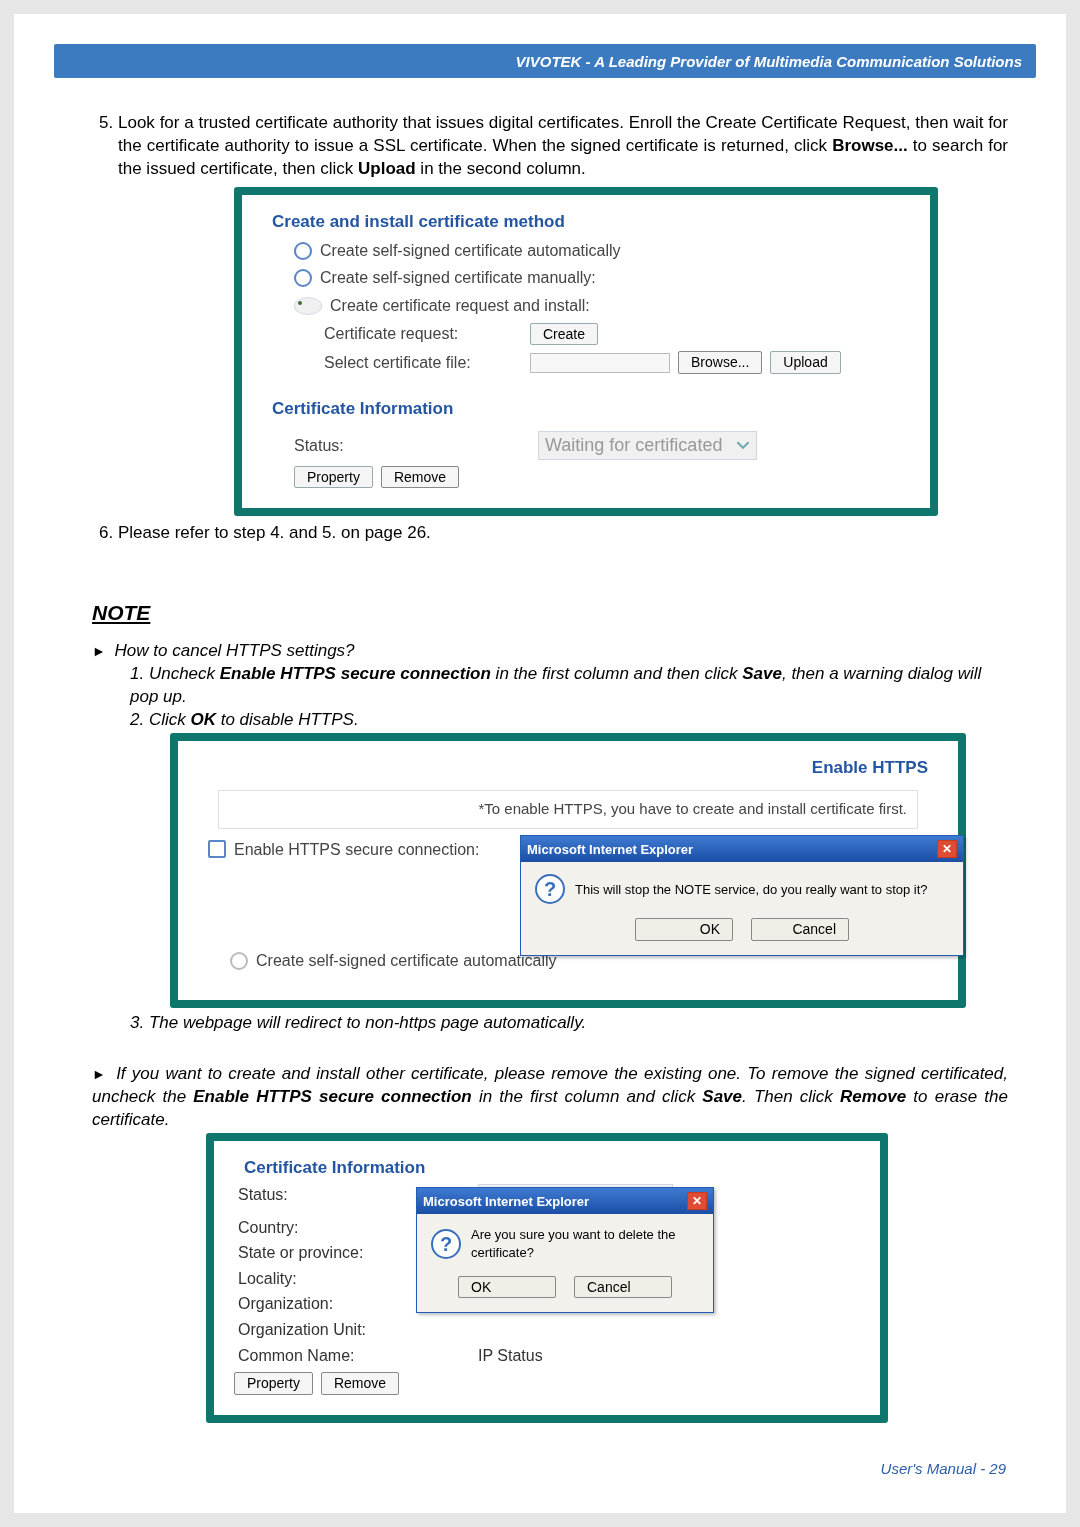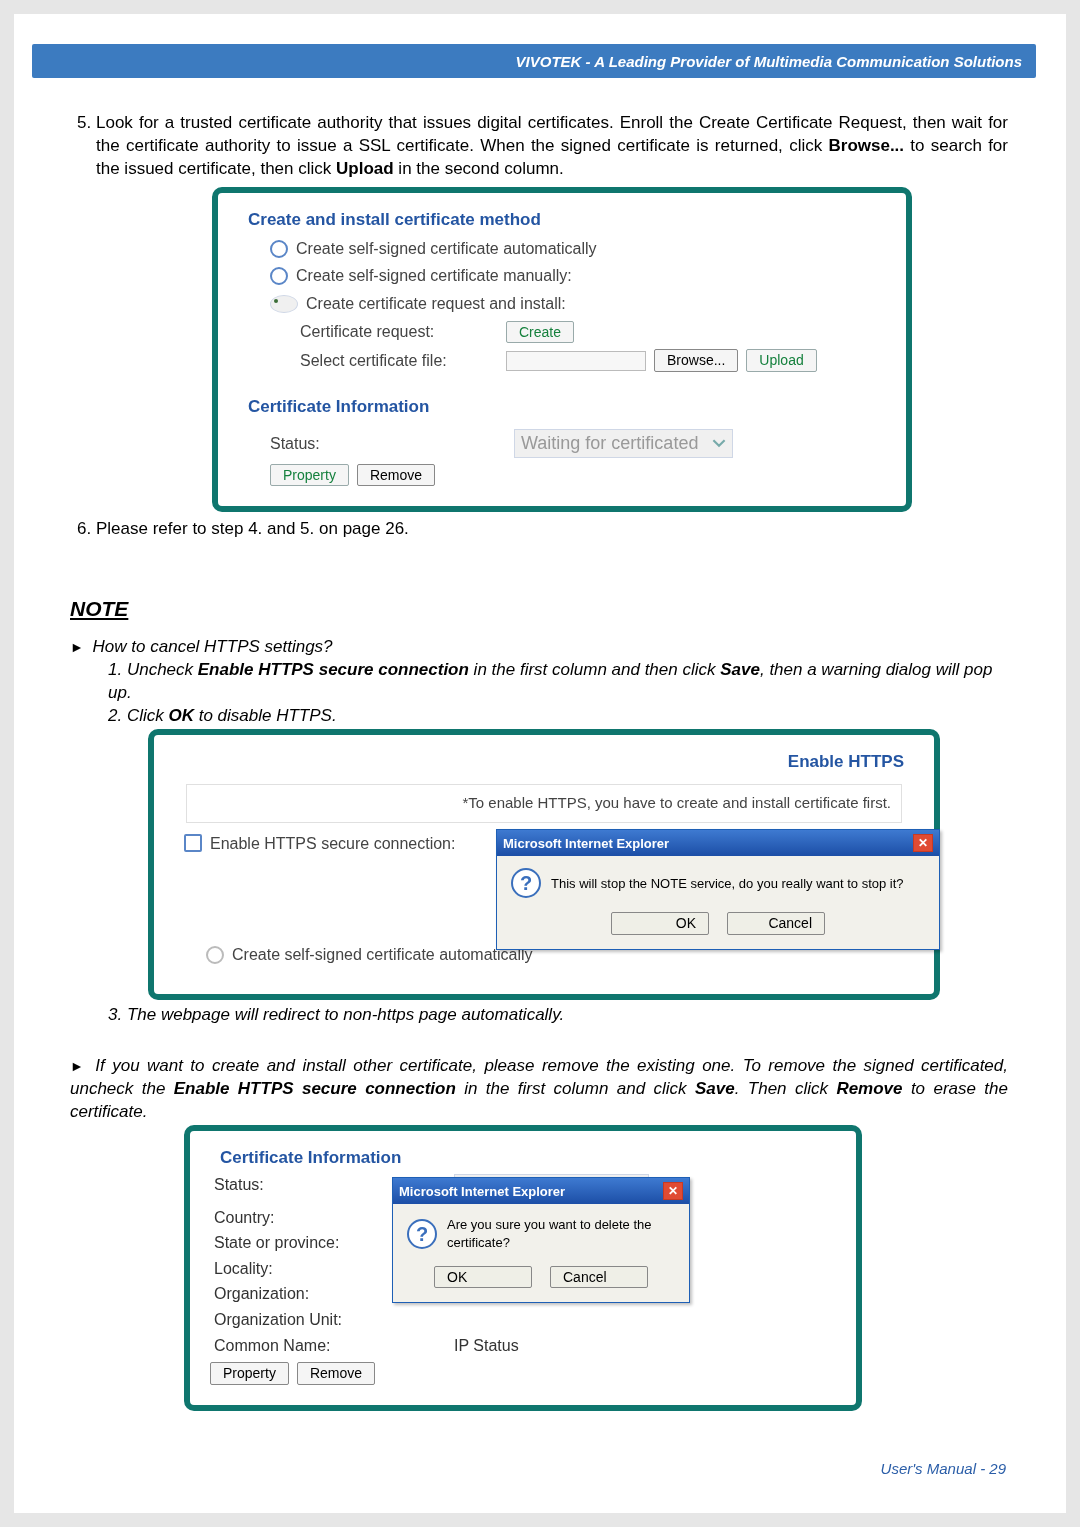--- a/index.html
+++ b/index.html
@@ -1,38 +1,38 @@
 <!DOCTYPE html>
 <html><head>
 <meta charset="utf-8">
 <style>
   html,body { margin:0; padding:0; font-family: Arial, Helvetica, sans-serif; color:#000; }
   .sheet { width:1080px; min-height:1527px; margin:0 auto; position:relative; box-sizing:border-box;
-           border:14px solid #e6e6e6; padding:30px 30px 36px 18px; }
+           border:14px solid #e6e6e6; padding:30px 30px 36px 40px; }
   .headerbar { height:34px; background:#3c7bc0; border-radius:2px; display:flex; align-items:center;
                justify-content:flex-end; padding:0 14px; }
   .headerbar span { color:#fff; font-style:italic; font-weight:bold; font-size:15px; }
   .content { padding:34px 28px 0 38px; font-size:17px; line-height:1.35; }
   ol.top { margin:0; padding-left:26px; }
   ol.top > li { text-align:justify; margin-bottom:6px; }
   .bold { font-weight:bold; }
 
-  .panel { background:#fff; border:6px solid #0f766e; border-radius:10px; padding:16px 24px 14px 24px; }
+  .panel { background:#fff; border:8px solid #0f766e; border-radius:3px; padding:16px 24px 14px 24px; }
   .panel.p1 { margin:6px 0px 6px 116px; width:640px; }
   .panel .legend { color:#2455a2; font-weight:bold; font-size:17px; background:#fff; margin-top:-27px;
                    display:inline-block; padding:0 6px; }
   .row { display:flex; align-items:center; gap:8px; margin:6px 0; color:#444; font-size:16px; }
   .ind { margin-left:28px; }
   .ind2 { margin-left:58px; }
   .radio, .chk { width:14px; height:14px; border:2px solid #5a86c7; border-radius:50%; display:inline-block;
                  position:relative; flex-shrink:0; }
   .radio.sel::after { content:""; position:absolute; left:3px; top:3px; width:4px; height:4px;
                       border-radius:50%; background:#3b6e38; }
   .chk { border-radius:2px; }
-  .uibtn { border:1px solid #9aa; background:#f5f5f5; color:#15803d; font-size:14px; padding:1px 12px;
+  .uibtn { border:1px solid #9aa; background:#f5f5f5; color:#000000; font-size:14px; padding:1px 12px;
            border-radius:2px; }
   .uibtn.live { color:#000; border-color:#888; }
   .inputbox { border:1px solid #bbb; background:#f7f7f7; color:#999; font-size:14px; padding:1px 6px; }
   .sel { border:1px solid #cfd7e6; background:#f0f0f0; color:#999; font-size:18px; padding:1px 6px;
          display:inline-flex; align-items:center; gap:14px; }
   .sel svg { width:14px; height:14px; }
 
   .note { font-style:italic; font-weight:bold; text-decoration:underline; font-size:21px; margin:54px 0 12px 0;}
   .ital { font-style:italic; }
   .arrow { font-size:14px; margin-right:4px; }
@@ -136,21 +136,21 @@
           <span>1. Uncheck </span><span class="bold">Enable HTTPS secure connection</span><span> in the first column and then click </span><span class="bold">Save</span><span>, then a warning dialog will pop up.</span>
         </div>
         <div>
           <span>2. Click </span><span class="bold">OK</span><span> to disable HTTPS.</span>
         </div>
       </div>
     </div>
 
     <div class="panel p2">
       <div class="legend">Enable HTTPS</div>
-      <div style="border:1px solid #e0e0e0; padding:8px 10px; margin:10px 8px; font-size:15px; color:#444">*To enable HTTPS, you have to create and install certificate first.</div>
+      <div style="border:1px solid #e0e0e0; padding:8px 10px; margin:10px 16px; font-size:15px; color:#444">*To enable HTTPS, you have to create and install certificate first.</div>
       <div class="row" style="margin-left:6px">
         <span class="chk"></span>
         <span>Enable HTTPS secure connection:</span>
       </div>
       <div style="height:22px"></div>
       <span class="uibtn live" style="margin-left:-6px">Save</span>
       <div style="height:8px"></div>
       <div class="legend" style="margin-top:0">Create and install certificate method</div>
       <div class="row ind" style="margin-top:8px">
         <span class="radio" style="border-color:#bbb"></span>

